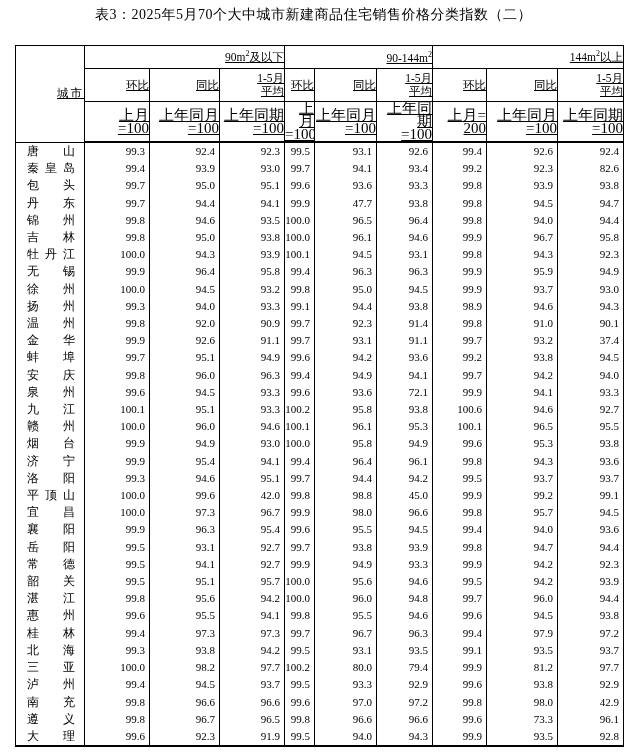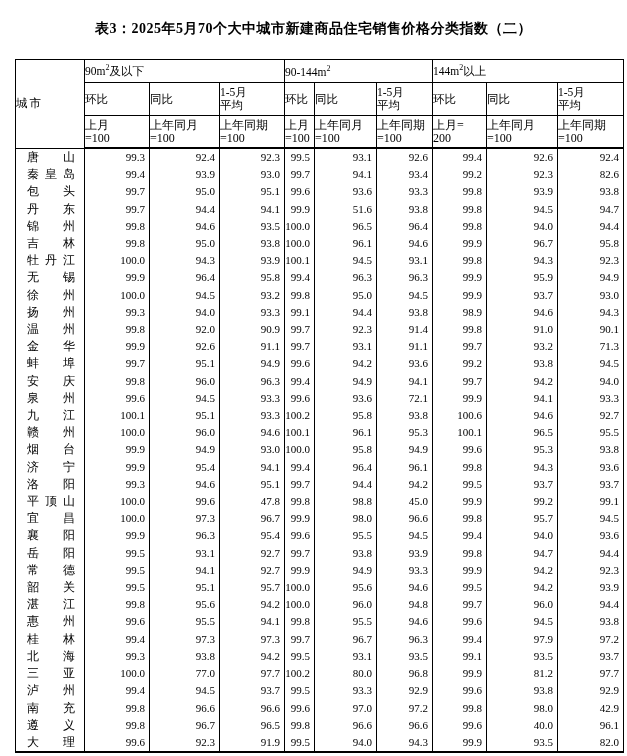--- a/index.html
+++ b/index.html
@@ -8,54 +8,54 @@
     width: 627px;
     height: 756px;
     background: #ffffff;
     overflow: hidden;
     font-family: "Liberation Serif", "DejaVu Serif", serif;
     color: #000000;
   }
   .page { width: 627px; height: 756px; }
   .title {
     text-align: center;
-    font-weight: bold;
+    font-weight: normal;
     font-size: 14px;
-    padding-top: 20px;
+    padding-top: 6px;
     letter-spacing: 0.5px;
     white-space: nowrap;
   }
   table.idx {
     border-collapse: collapse;
     table-layout: fixed;
     margin: 21px 0 0 15px;
     width: 608px;
     border-left: 1px solid #000;
     border-right: 1px solid #000;
     border-top: 1.5px solid #000;
     border-bottom: 2.5px solid #000;
   }
   th, td {
     border-left: 1px solid #000;
     border-right: 1px solid #000;
     padding: 0;
     font-weight: normal;
     overflow: hidden;
   }
-  thead th { border-bottom: 1px solid #000; text-align: left; }
+  thead th { border-bottom: 1px solid #000; text-align: right; text-decoration: underline; }
   thead tr.base-row th { border-bottom: 2.5px solid #000; }
   th.city-h {
     font-size: 12.5px;
     letter-spacing: 2px;
   }
   tr.group-row th { height: 22px; font-size: 11.5px; }
   tr.group-row sup { font-size: 8px; }
   tr.sub-row th { height: 32px; font-size: 11.5px; }
   tr.sub-row .two-line { line-height: 13px; }
-  tr.base-row th { height: 31px; font-size: 12px; line-height: 13px; margin-top: 8px; }
+  tr.base-row th { height: 31px; font-size: 15px; line-height: 13px; margin-top: 8px; }
   tbody td {
     border-top: 0;
     border-bottom: 0;
     height: 17.2px;
     font-size: 11px;
     line-height: 17.2px;
     white-space: nowrap;
   }
   td.num { text-align: right; padding-right: 4px; }
   td.city-cell { font-size: 12px; }
@@ -214,21 +214,21 @@
           <td class="city-cell">
             <div class="city-just">
               <span>丹</span>
               <span>东</span>
             </div>
           </td>
           <td class="num">99.7</td>
           <td class="num">94.4</td>
           <td class="num">94.1</td>
           <td class="num">99.9</td>
-          <td class="num">51.6</td>
+          <td class="num">47.7</td>
           <td class="num">93.8</td>
           <td class="num">99.8</td>
           <td class="num">94.5</td>
           <td class="num">94.7</td>
         </tr>
         <tr>
           <td class="city-cell">
             <div class="city-just">
               <span>锦</span>
               <span>州</span>
@@ -355,21 +355,21 @@
             </div>
           </td>
           <td class="num">99.9</td>
           <td class="num">92.6</td>
           <td class="num">91.1</td>
           <td class="num">99.7</td>
           <td class="num">93.1</td>
           <td class="num">91.1</td>
           <td class="num">99.7</td>
           <td class="num">93.2</td>
-          <td class="num">71.3</td>
+          <td class="num">37.4</td>
         </tr>
         <tr>
           <td class="city-cell">
             <div class="city-just">
               <span>蚌</span>
               <span>埠</span>
             </div>
           </td>
           <td class="num">99.7</td>
           <td class="num">95.1</td>
@@ -503,21 +503,21 @@
         <tr>
           <td class="city-cell">
             <div class="city-just">
               <span>平</span>
               <span>顶</span>
               <span>山</span>
             </div>
           </td>
           <td class="num">100.0</td>
           <td class="num">99.6</td>
-          <td class="num">47.8</td>
+          <td class="num">42.0</td>
           <td class="num">99.8</td>
           <td class="num">98.8</td>
           <td class="num">45.0</td>
           <td class="num">99.9</td>
           <td class="num">99.2</td>
           <td class="num">99.1</td>
         </tr>
         <tr>
           <td class="city-cell">
             <div class="city-just">
@@ -672,25 +672,25 @@
           <td class="num">93.7</td>
         </tr>
         <tr>
           <td class="city-cell">
             <div class="city-just">
               <span>三</span>
               <span>亚</span>
             </div>
           </td>
           <td class="num">100.0</td>
-          <td class="num">77.0</td>
+          <td class="num">98.2</td>
           <td class="num">97.7</td>
           <td class="num">100.2</td>
           <td class="num">80.0</td>
-          <td class="num">96.8</td>
+          <td class="num">79.4</td>
           <td class="num">99.9</td>
           <td class="num">81.2</td>
           <td class="num">97.7</td>
         </tr>
         <tr>
           <td class="city-cell">
             <div class="city-just">
               <span>泸</span>
               <span>州</span>
             </div>
@@ -729,35 +729,35 @@
               <span>义</span>
             </div>
           </td>
           <td class="num">99.8</td>
           <td class="num">96.7</td>
           <td class="num">96.5</td>
           <td class="num">99.8</td>
           <td class="num">96.6</td>
           <td class="num">96.6</td>
           <td class="num">99.6</td>
-          <td class="num">40.0</td>
+          <td class="num">73.3</td>
           <td class="num">96.1</td>
         </tr>
         <tr>
           <td class="city-cell">
             <div class="city-just">
               <span>大</span>
               <span>理</span>
             </div>
           </td>
           <td class="num">99.6</td>
           <td class="num">92.3</td>
           <td class="num">91.9</td>
           <td class="num">99.5</td>
           <td class="num">94.0</td>
           <td class="num">94.3</td>
           <td class="num">99.9</td>
           <td class="num">93.5</td>
-          <td class="num">82.0</td>
+          <td class="num">92.8</td>
         </tr>
       </tbody>
   </table>
 </div>
 
 </body></html>

